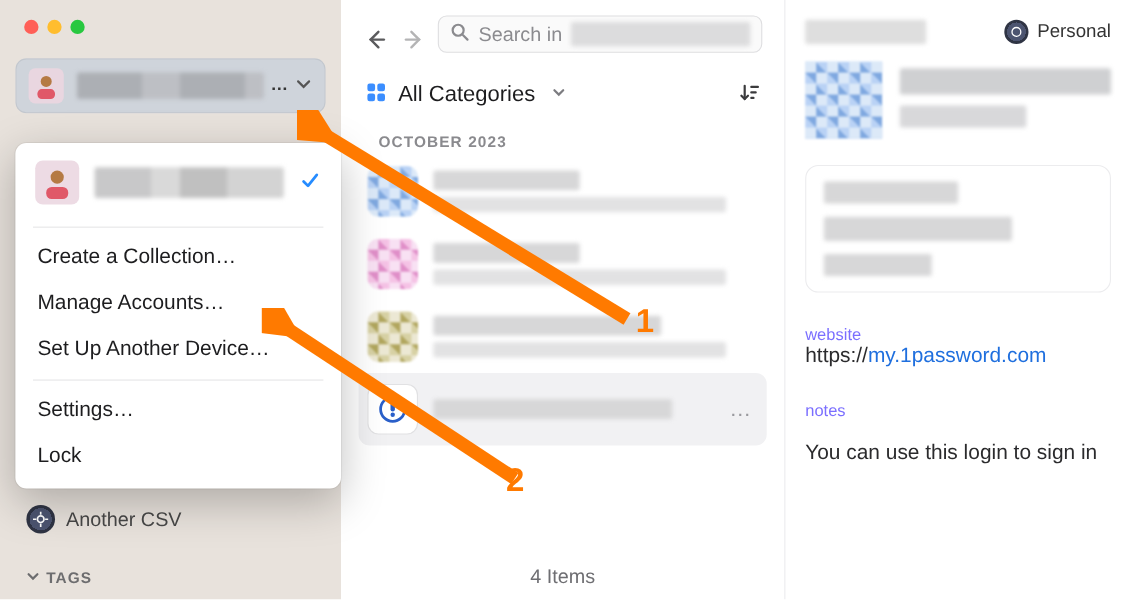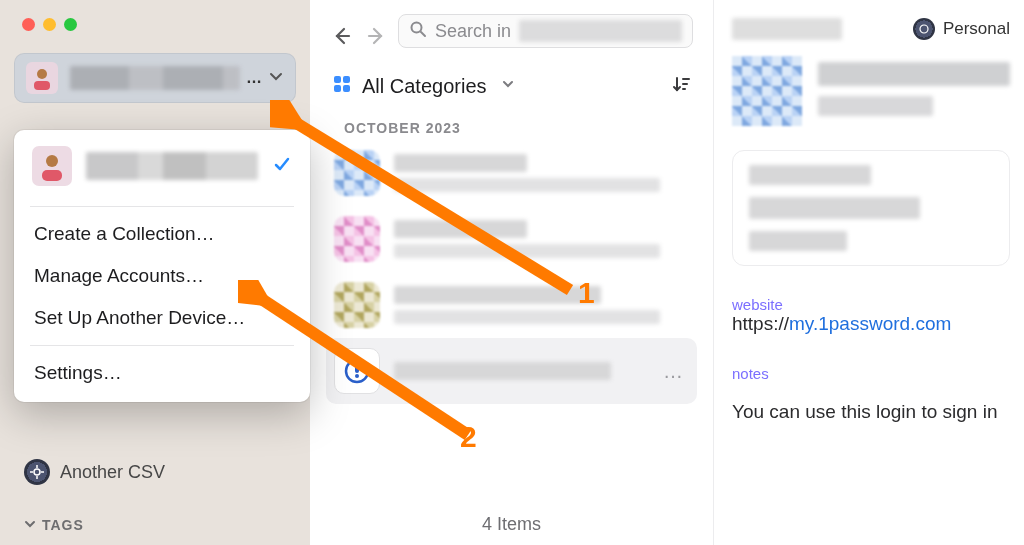--- a/index.html
+++ b/index.html
@@ -314,20 +314,21 @@
             <path d="M4 11l4 4 8-10" stroke="#268cff" stroke-width="2.5" fill="none" stroke-linecap="round" stroke-linejoin="round"></path>
           </svg>
       </span>
     </div>
     <div class="dd-sep"></div>
     <div class="dd-item">Create a Collection…</div>
     <div class="dd-item">Manage Accounts…</div>
     <div class="dd-item">Set Up Another Device…</div>
     <div class="dd-sep"></div>
     <div class="dd-item">Settings…</div>
+    <div class="dd-item">Lock</div>
   </div>
 
   <div class="main">
     <div class="toolbar">
       <div class="nav-arrow">
         <svg width="20" height="20" viewBox="0 0 20 20">
             <path d="M12 3l-7 7 7 7" stroke="#5b5b5d" stroke-width="2.2" fill="none" stroke-linecap="round"></path>
             <line x1="5" y1="10" x2="17" y2="10" stroke="#5b5b5d" stroke-width="2.2" stroke-linecap="round"></line>
           </svg>
       </div>

